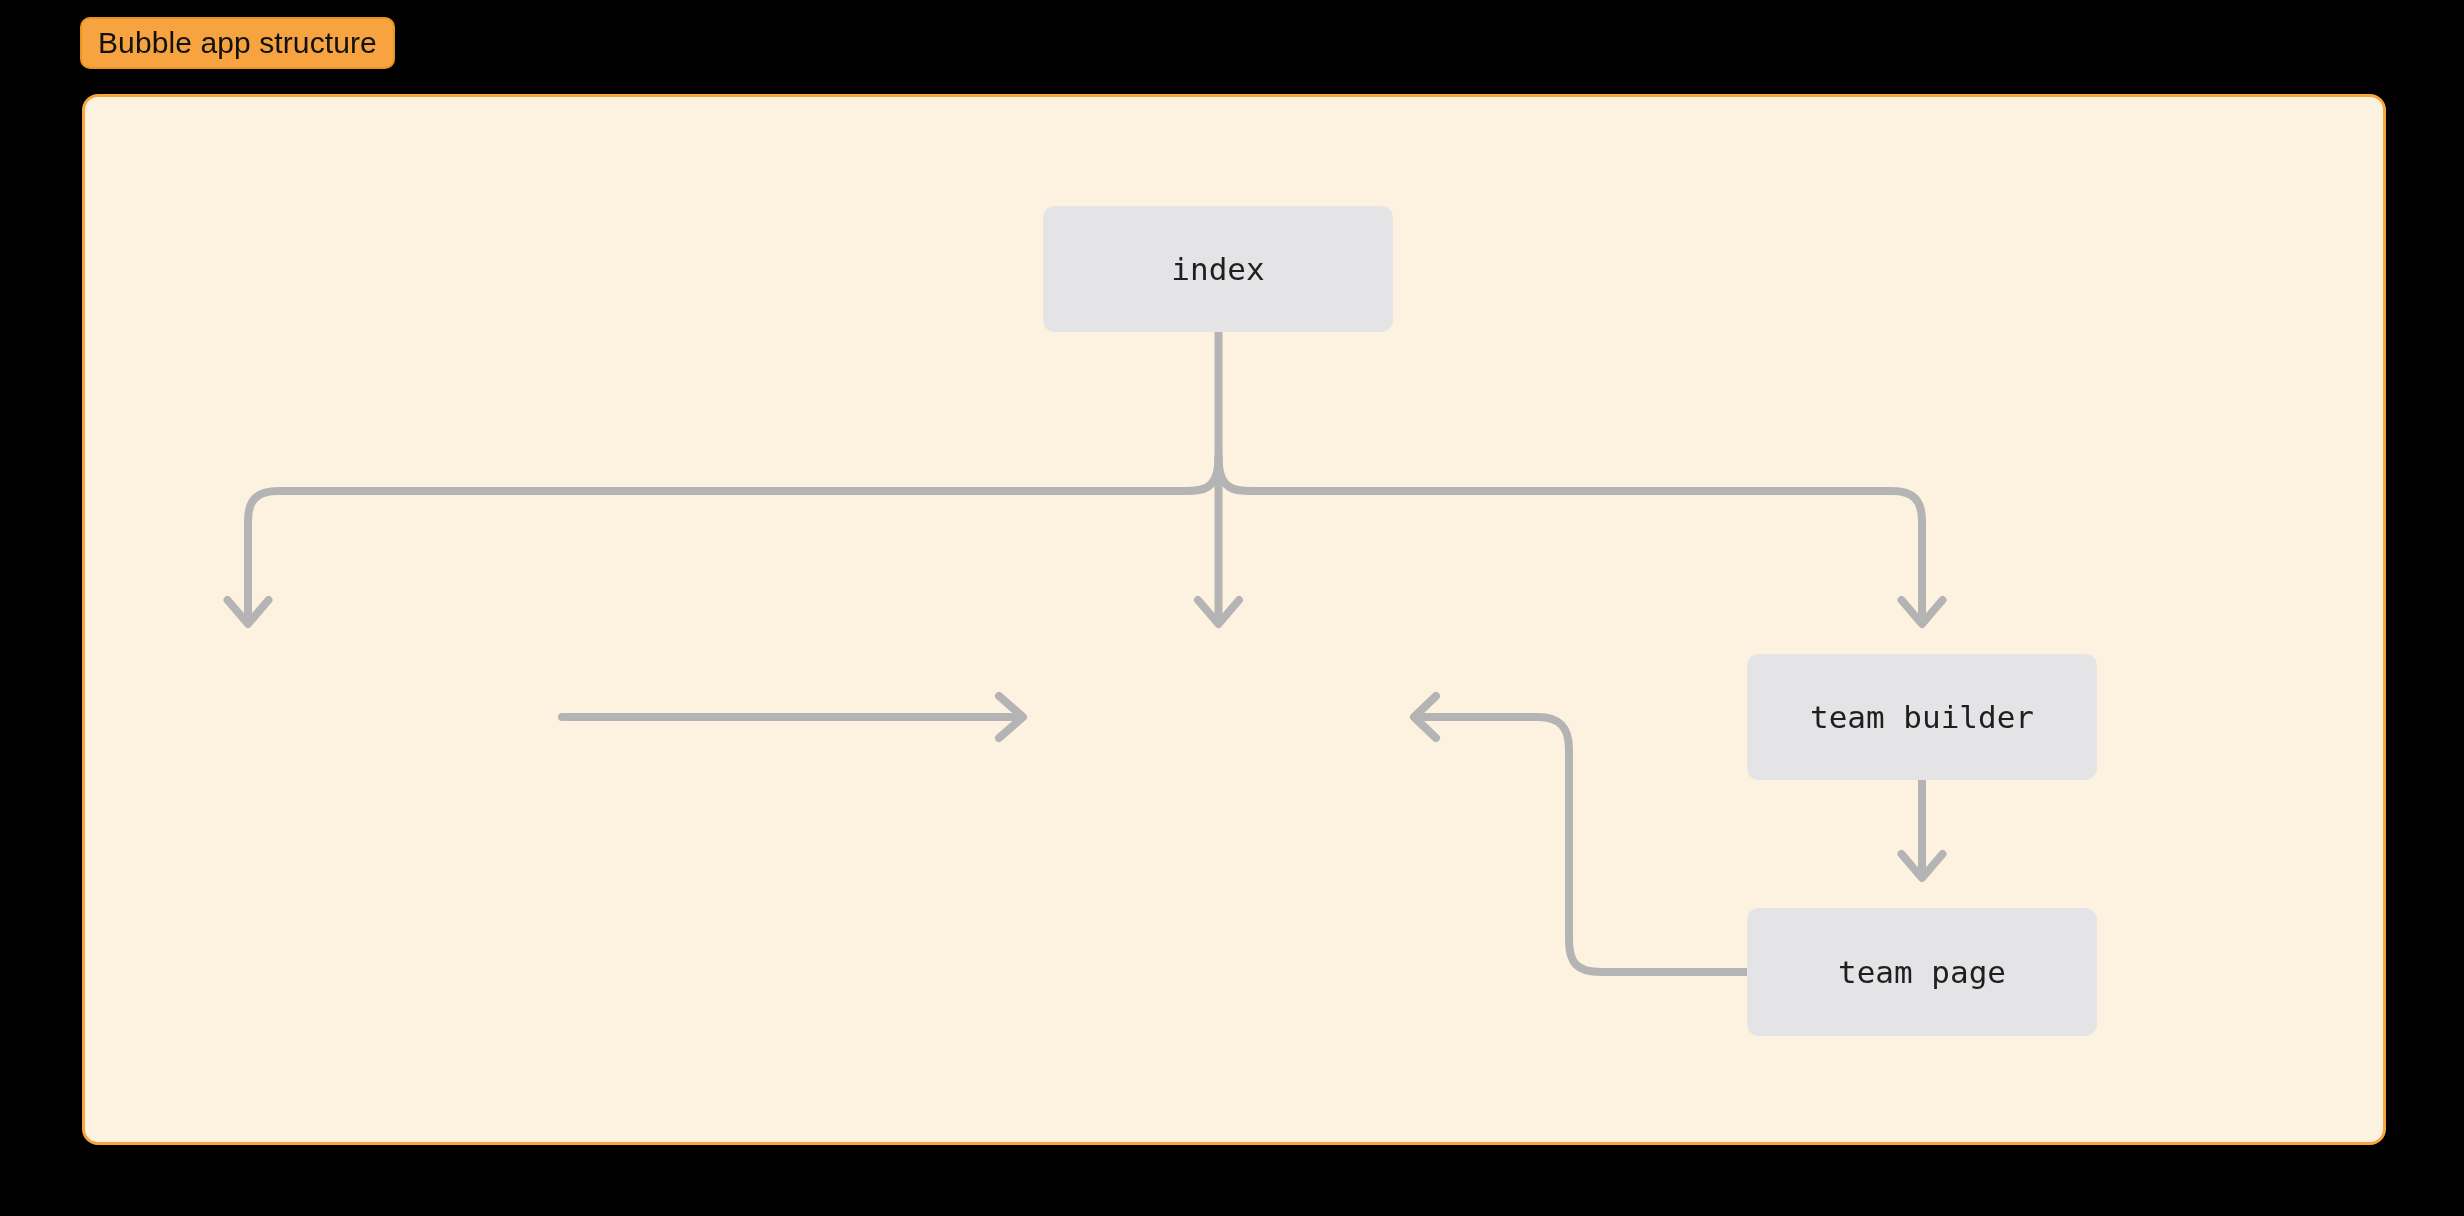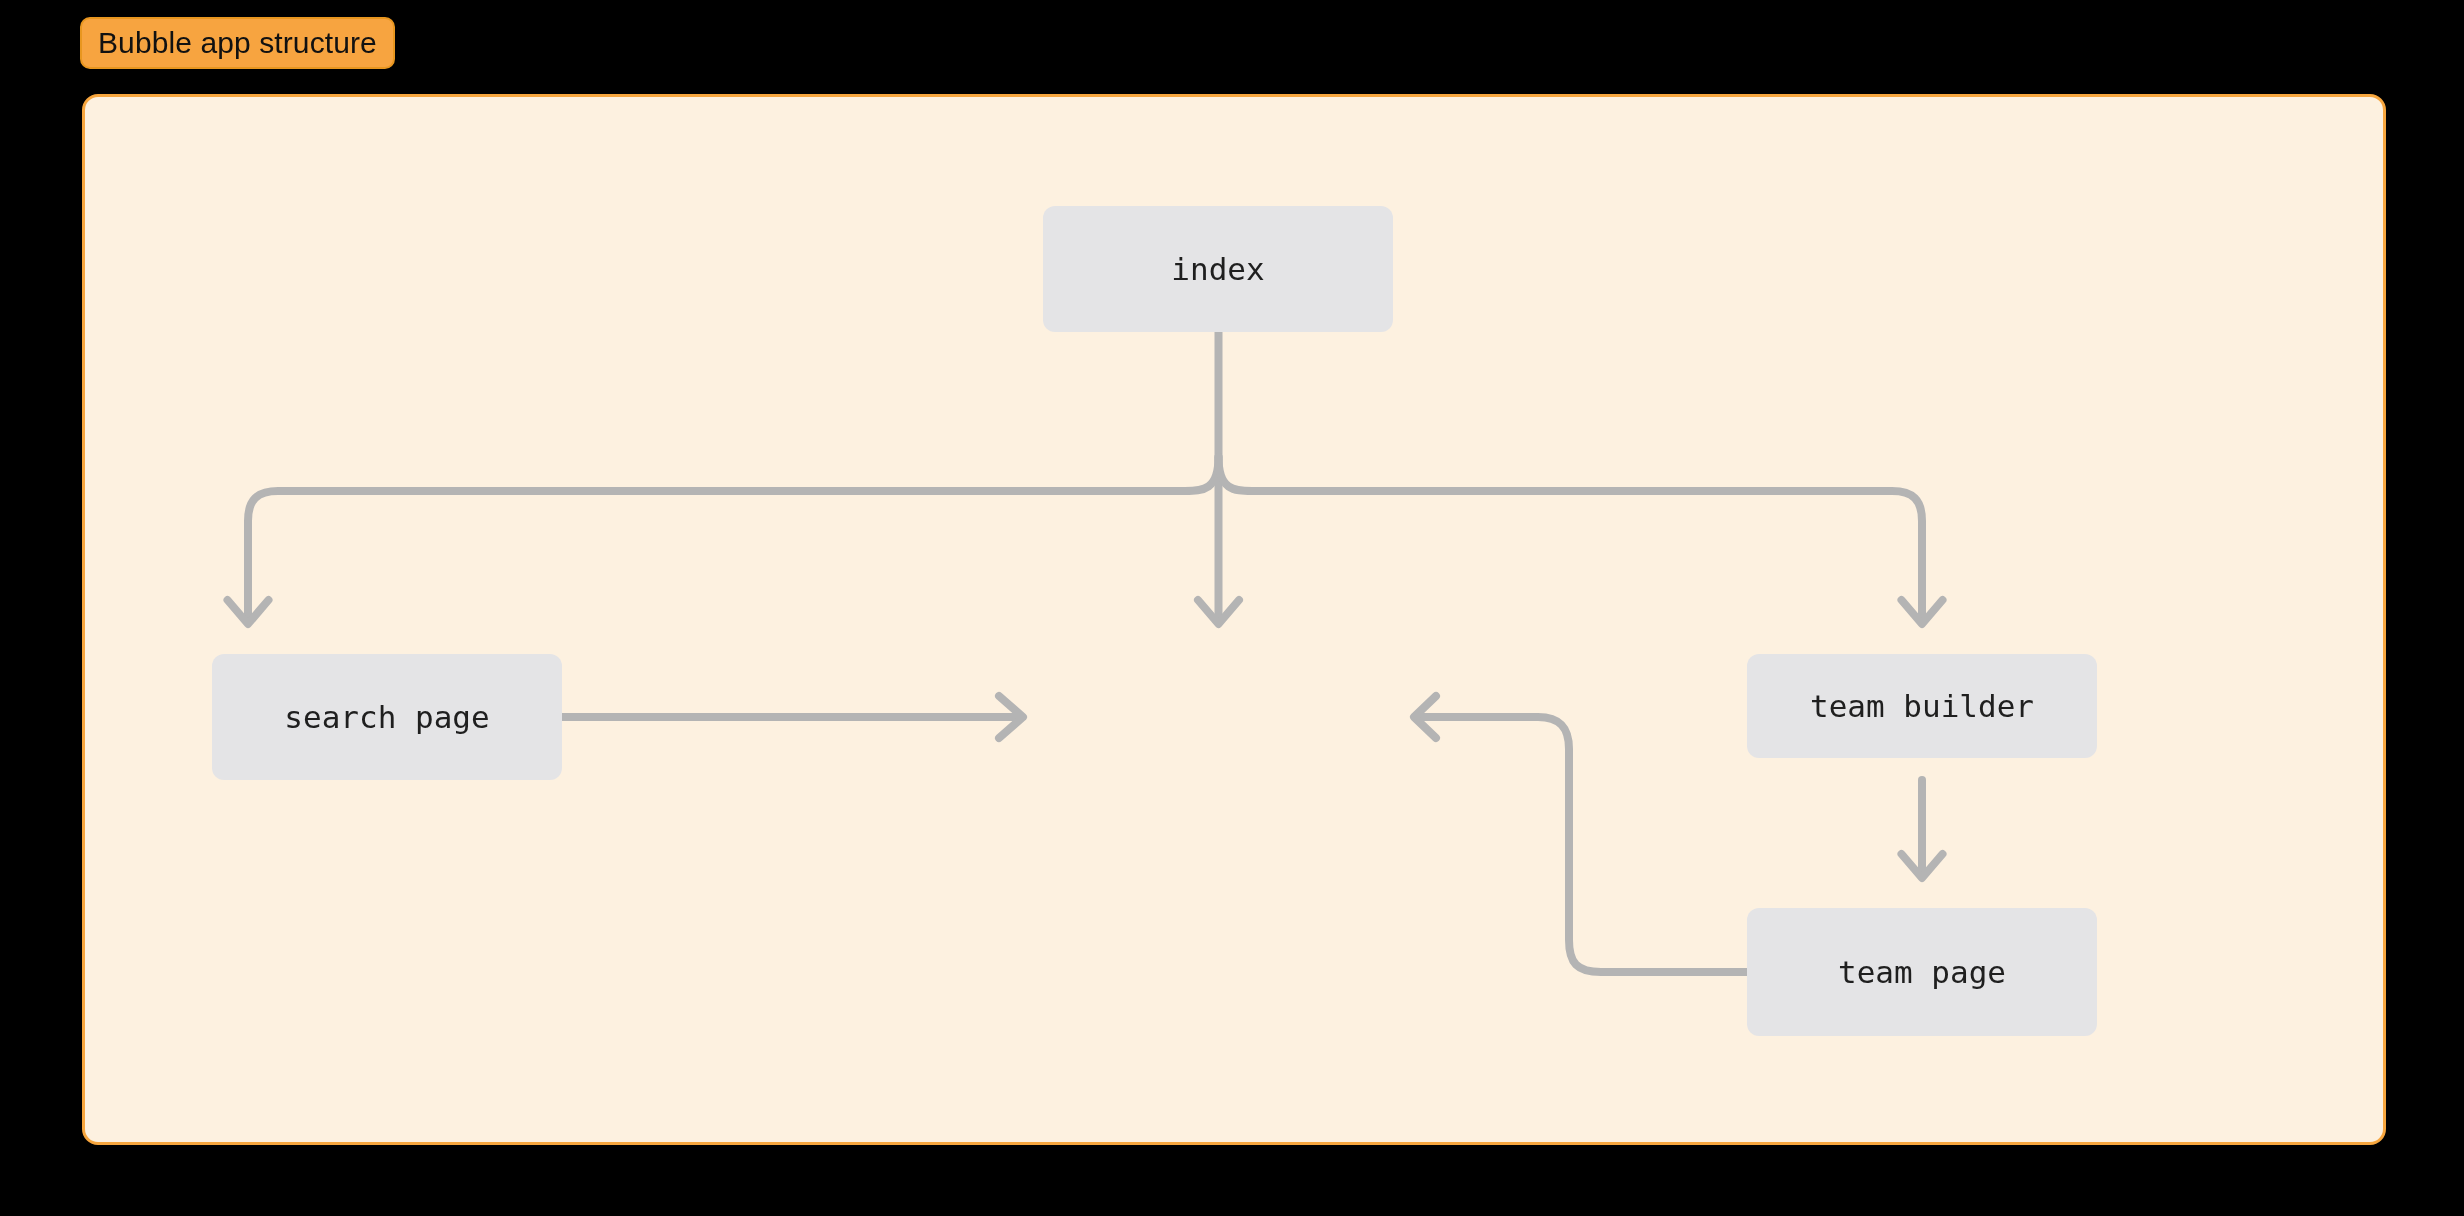--- a/index.html
+++ b/index.html
@@ -91,21 +91,21 @@
     font-size: 31px;
     line-height: 1;
     color: #1f1f1f;
     letter-spacing: 0px;
     white-space: pre;
   }
 
   #node-index        { left: 958px;  top: 109px; width: 350px; height: 126px; }
   #node-search-page  { left: 127px;  top: 557px; width: 350px; height: 126px; }
   #node-profile-page { left: 958px;  top: 557px; width: 351px; height: 126px; }
-  #node-team-builder { left: 1662px; top: 557px; width: 350px; height: 104px; }
+  #node-team-builder { left: 1662px; top: 557px; width: 350px; height: 126px; }
   #node-team-page    { left: 1662px; top: 811px; width: 350px; height: 128px; }
 </style>
 </head>
 <body>
 
 <div id="diagram-title-badge">
   <span class="badge-label">Bubble app structure</span>
 </div>
 
 <div id="diagram-frame">
@@ -138,23 +138,20 @@
              L 1484 652
              C 1484 631 1475 620 1453 620
              L 1331 620"></path>
     <path class="edge-head" d="M 1351 599 L 1329 620 L 1351 641"></path>
   </svg>
 
   <div class="node" id="node-index">
     <span class="node-label">index</span>
   </div>
 
-  <div class="node" id="node-search-page">
-    <span class="node-label">search page</span>
-  </div>
 
 
   <div class="node" id="node-team-builder">
     <span class="node-label">team builder</span>
   </div>
 
   <div class="node" id="node-team-page">
     <span class="node-label">team page</span>
   </div>
 

